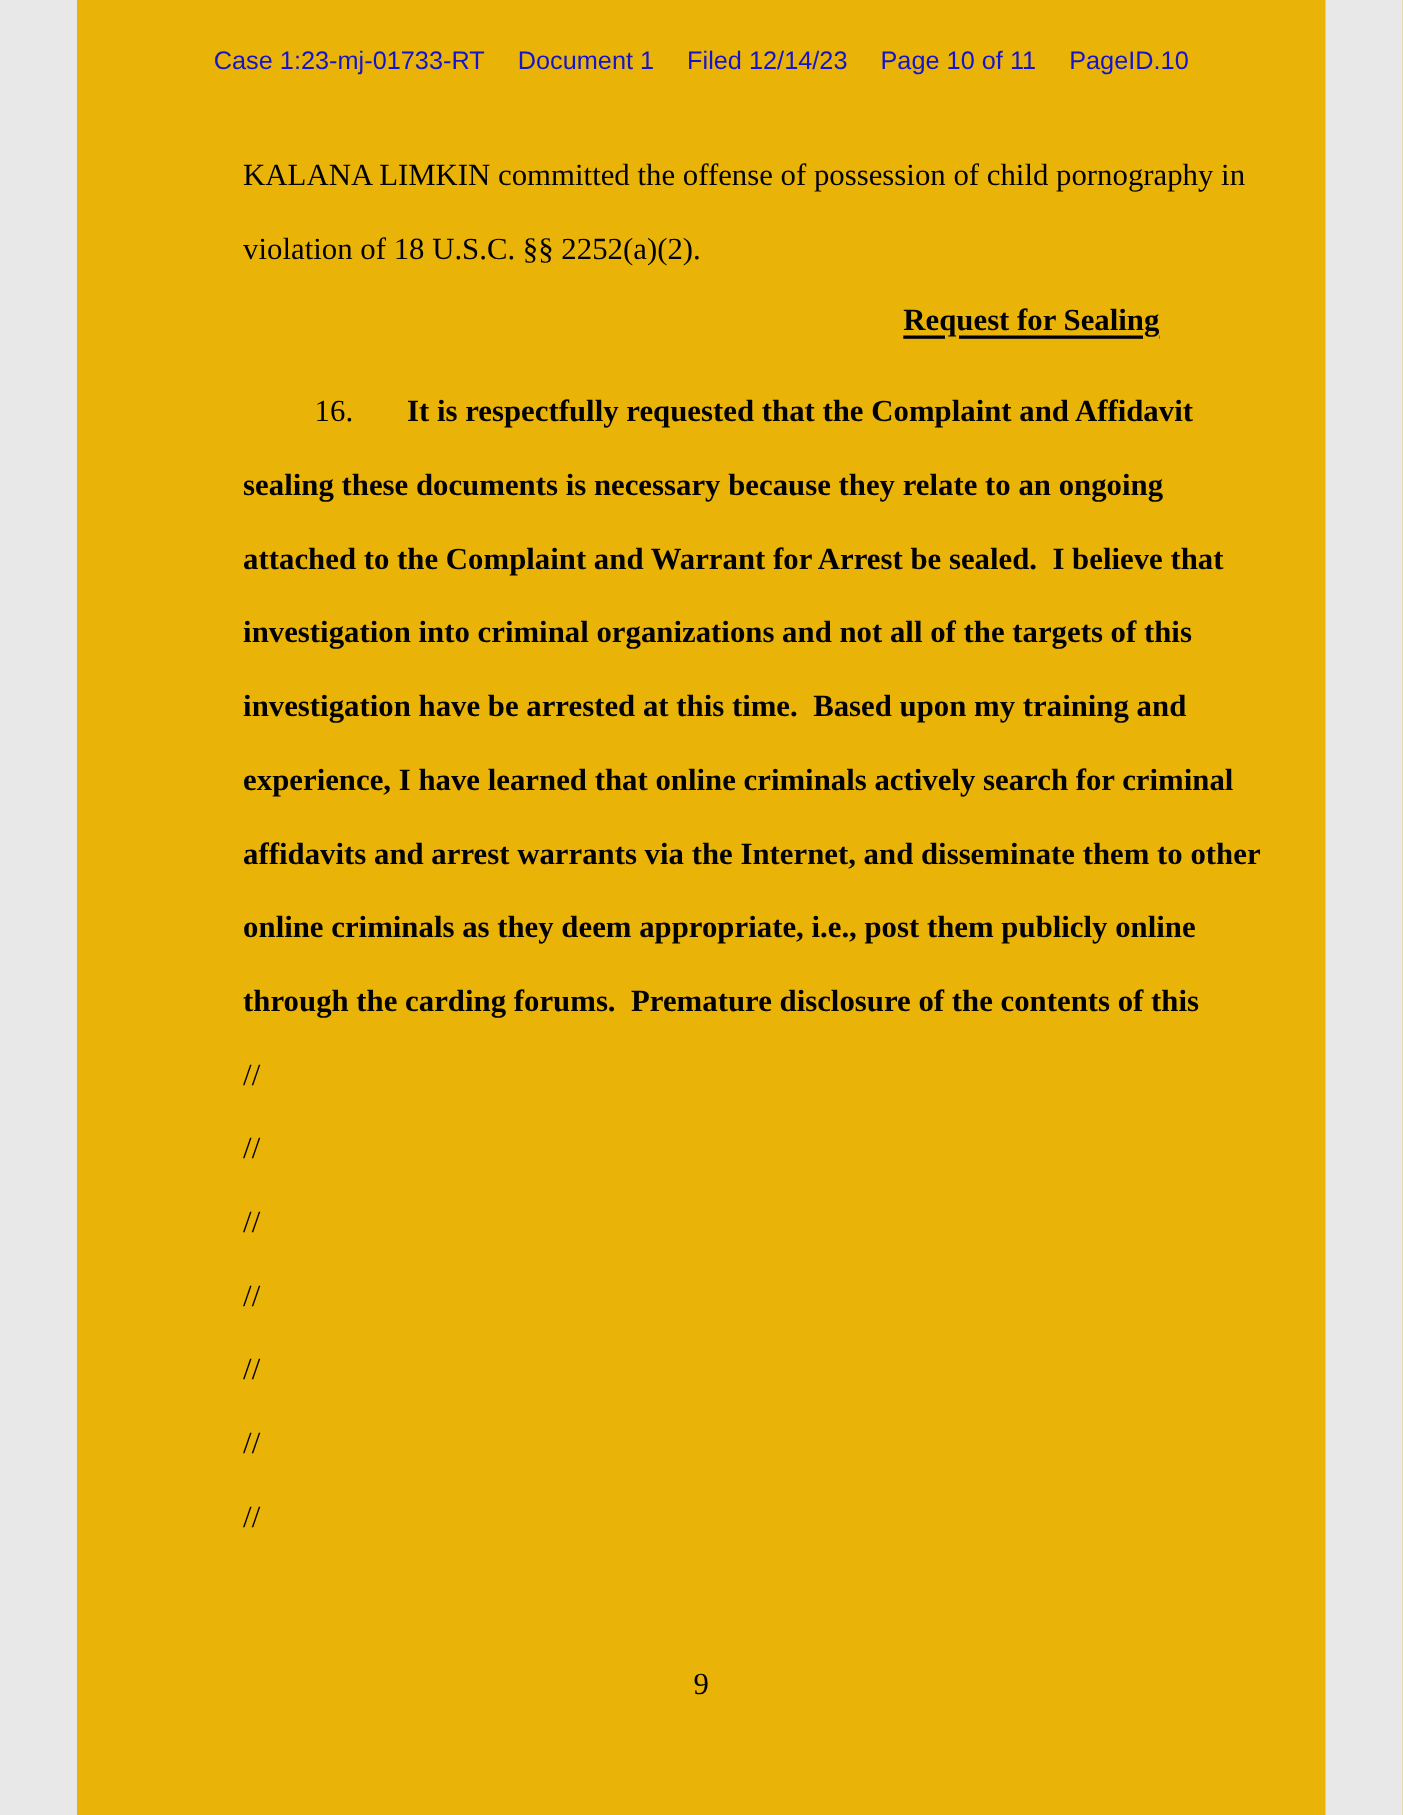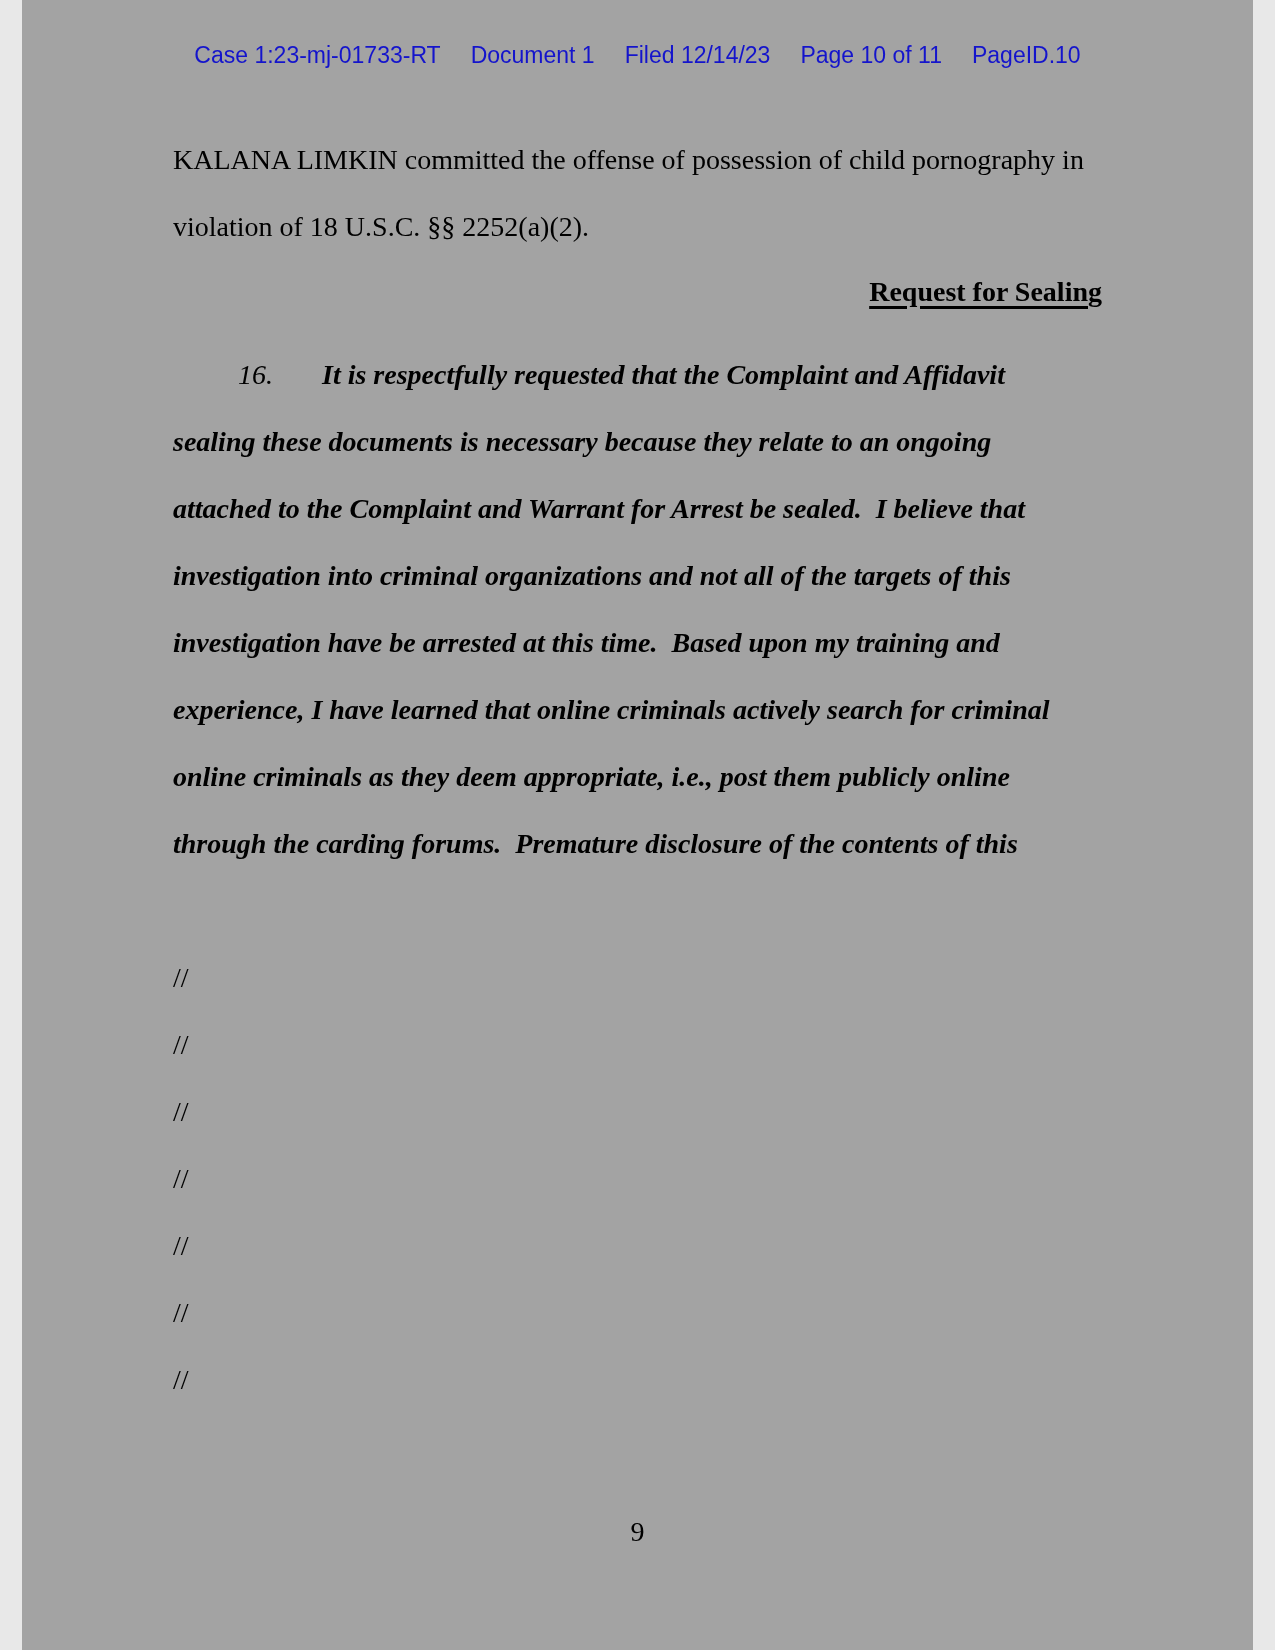--- a/index.html
+++ b/index.html
@@ -2,24 +2,24 @@
 <html><head>
 <meta charset="utf-8">
 <style>
   html, body {
     margin: 0;
     padding: 0;
     background: #e8e8e8;
   }
   .page {
     position: relative;
-    width: 1231px;
+    width: 1135px;
     height: 1650px;
     margin: 0 auto;
-    background: #a3a3a3;
+    background: #eab308;
     font-family: "Liberation Serif", "DejaVu Serif", serif;
     color: #000000;
     overflow: hidden;
   }
   .header-stamp {
     position: absolute;
     top: 42px;
     left: 0;
     right: 0;
     display: flex;
@@ -49,21 +49,21 @@
     right: 151px;
     top: 258px;
     text-align: right;
     font-size: 28px;
     font-weight: bold;
     line-height: 67px;
     text-decoration: underline;
     text-decoration-thickness: 3px;
     text-underline-offset: 5px;
   }
-  .para-16 { top: 341px; font-style: italic; }
+  .para-16 { top: 341px; }
   .para-16 .line { font-weight: bold; }
   .para-number {
     display: inline-block;
     margin-left: 65px;
     width: 84px;
     font-weight: normal;
   }
   .lead-text { font-weight: bold; }
   .placeholder-marks { top: 944px; }
   .placeholder-marks .line { font-weight: normal; }
@@ -93,20 +93,21 @@
   <div class="section-heading">Request for Sealing</div>
 
   <div class="body-block para-16">
     <div class="line"><span class="para-number">16.</span><span class="lead-text">It is respectfully requested that the Complaint and Affidavit</span></div>
     <div>
         <div class="line">sealing these documents is necessary because they relate to an ongoing</div>
         <div class="line">attached to the Complaint and Warrant for Arrest be sealed.  I believe that</div>
         <div class="line">investigation into criminal organizations and not all of the targets of this</div>
         <div class="line">investigation have be arrested at this time.  Based upon my training and</div>
         <div class="line">experience, I have learned that online criminals actively search for criminal</div>
+        <div class="line">affidavits and arrest warrants via the Internet, and disseminate them to other</div>
         <div class="line">online criminals as they deem appropriate, i.e., post them publicly online</div>
         <div class="line">through the carding forums.  Premature disclosure of the contents of this</div>
       </div>
   </div>
 
   <div class="body-block placeholder-marks">
       <div class="line">//</div>
       <div class="line">//</div>
       <div class="line">//</div>
       <div class="line">//</div>

